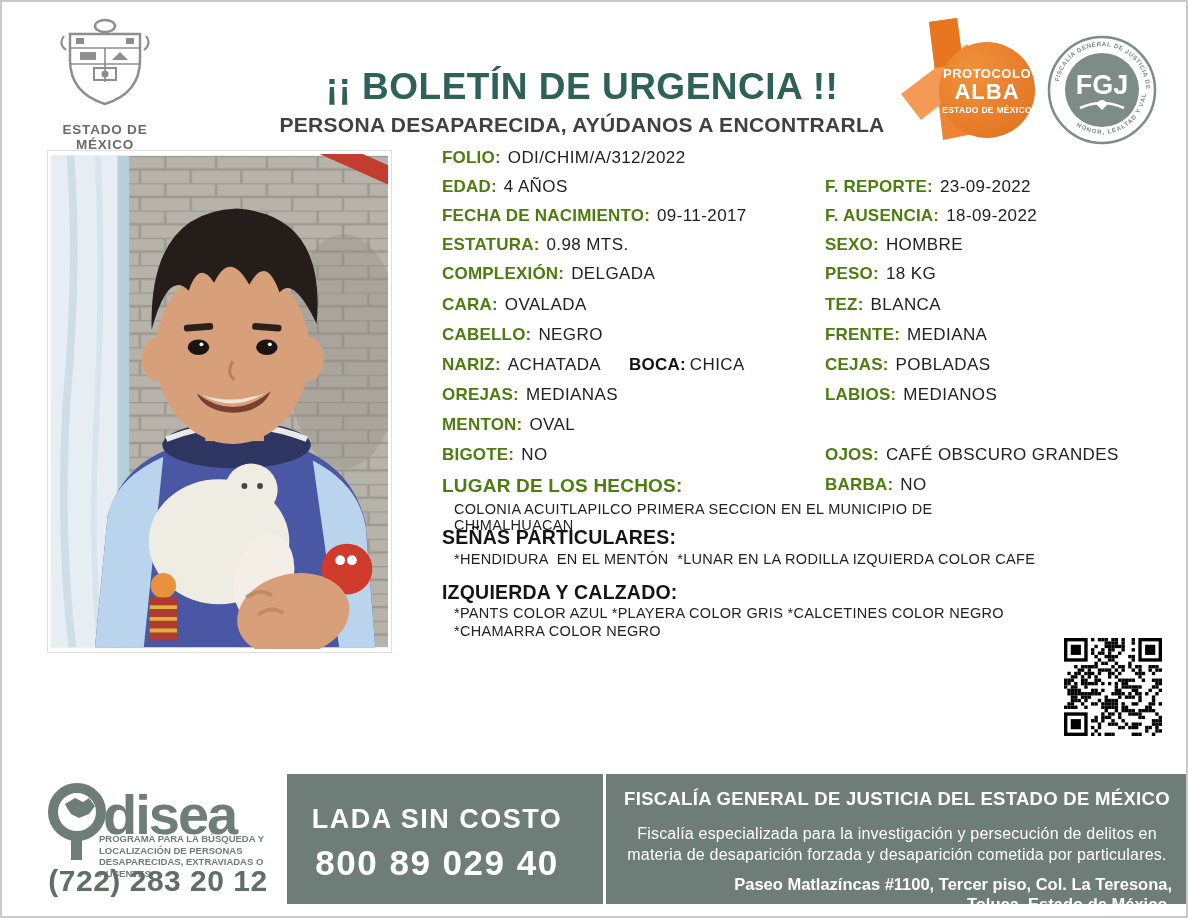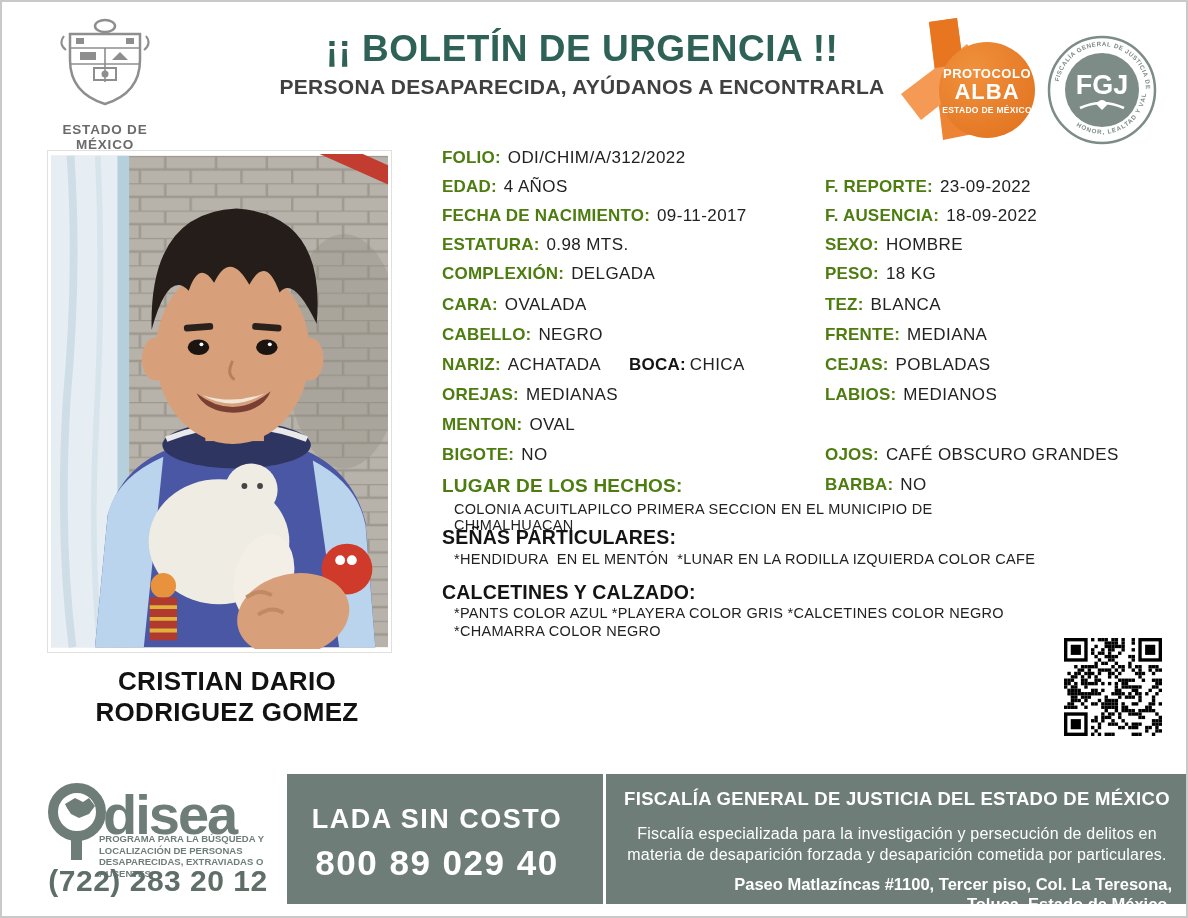--- a/index.html
+++ b/index.html
@@ -3,21 +3,21 @@
 <meta charset="utf-8">
 <style>
   html,body{margin:0;padding:0;background:#fff;}
   .page{position:relative;width:1188px;height:918px;background:#ffffff;
         border:2px solid #c9c9c9;box-sizing:border-box;overflow:hidden;
         font-family:"Liberation Sans",sans-serif;color:#1a1a1a;}
   .abs{position:absolute;}
 
   
   .title-block{left:230px;top:26px;width:700px;text-align:center;}
-  .main-title{font-size:37px;font-weight:800;color:#2f6257;letter-spacing:.5px;line-height:42px;}
+  .main-title{font-size:37px;font-weight:800;color:#2f6257;letter-spacing:.5px;line-height:42px;margin-top:38px;}
   .sub-title{font-size:21px;font-weight:800;color:#404040;letter-spacing:.3px;margin-top:5px;}
   .edomex{left:38px;top:16px;width:130px;text-align:center;}
   .edomex-caption{font-size:13.5px;font-weight:700;color:#6b6b6b;letter-spacing:.8px;margin-top:2px;}
 
   .alba-wrap{left:893px;top:14px;width:180px;height:125px;}
   .alba-circle{position:absolute;left:44px;top:26px;width:96px;height:96px;border-radius:50%;
       background:radial-gradient(circle at 35% 30%,#f0913d,#e06f1c);display:flex;flex-direction:column;
       align-items:center;justify-content:center;color:#fff;text-align:center;z-index:2;}
   .alba-l1{font-size:13px;font-weight:800;letter-spacing:.5px;}
   .alba-l2{font-size:22px;font-weight:800;letter-spacing:1px;line-height:22px;}
@@ -168,24 +168,20 @@
       <circle cx="115" cy="440" r="13" fill="#e8923e"></circle>
       <rect x="101" y="452" width="28" height="44" fill="#b03a30"></rect>
       <path d="M101,462 h28 M101,474 h28 M101,486 h28" stroke="#e0b23c" stroke-width="4"></path>
 
       <ellipse cx="218" cy="432" rx="30" ry="46" fill="#f3efe6" transform="rotate(14 218 432)"></ellipse>
       <ellipse cx="248" cy="470" rx="58" ry="42" fill="#d8a07a" transform="rotate(-12 248 470)"></ellipse>
       <path d="M200,452 q14,-10 26,-2 M212,470 q14,-10 26,-2" stroke="#c08a62" stroke-width="4" fill="none"></path>
     </svg>
   </div>
 
-  <div class="abs person-name">
-    <div>CRISTIAN DARIO</div>
-    <div>RODRIGUEZ GOMEZ</div>
-  </div>
 
   <div class="row" style="left:440px;top:146px">
     <span class="lbl">FOLIO:</span><span class="val">ODI/CHIM/A/312/2022</span></div>
   <div class="row" style="left:440px;top:175px">
     <span class="lbl">EDAD:</span><span class="val">4 AÑOS</span></div>
   <div class="row" style="left:440px;top:204px">
     <span class="lbl">FECHA DE NACIMIENTO:</span><span class="val">09-11-2017</span></div>
   <div class="row" style="left:440px;top:233px">
     <span class="lbl">ESTATURA:</span><span class="val">0.98 MTS.</span></div>
   <div class="row" style="left:440px;top:262px">
@@ -223,21 +219,21 @@
   <div class="row" style="left:823px;top:383px">
     <span class="lbl">LABIOS:</span><span class="val">MEDIANOS</span></div>
   <div class="row" style="left:823px;top:443px">
     <span class="lbl">OJOS:</span><span class="val">CAFÉ OBSCURO GRANDES</span></div>
   <div class="row" style="left:823px;top:473px">
     <span class="lbl">BARBA:</span><span class="val">NO</span></div>
 
   <div class="sect" style="left:440px;top:524px">SEÑAS PARTICULARES:</div>
   <div class="smalltext" style="left:452px;top:549px;width:620px">*HENDIDURA  EN EL MENTÓN  *LUNAR EN LA RODILLA IZQUIERDA COLOR CAFE</div>
 
-  <div class="sect" style="left:440px;top:579px">CALCETINES Y CALZADO:</div>
+  <div class="sect" style="left:440px;top:579px">IZQUIERDA Y CALZADO:</div>
   <div class="smalltext" style="left:452px;top:602px;width:560px;line-height:18px">*PANTS COLOR AZUL *PLAYERA COLOR GRIS *CALCETINES COLOR NEGRO *CHAMARRA COLOR NEGRO</div>
 
   <svg id="qr" class="abs qr" viewBox="0 0 29 29">
       <rect x="0" y="0" width="29" height="29" fill="#fff"></rect>
       <rect x="8" y="0" width="1" height="1" fill="#000"></rect>
       <rect x="10" y="0" width="1" height="1" fill="#000"></rect>
       <rect x="11" y="0" width="1" height="1" fill="#000"></rect>
       <rect x="12" y="0" width="1" height="1" fill="#000"></rect>
       <rect x="14" y="0" width="1" height="1" fill="#000"></rect>
       <rect x="15" y="0" width="1" height="1" fill="#000"></rect>

